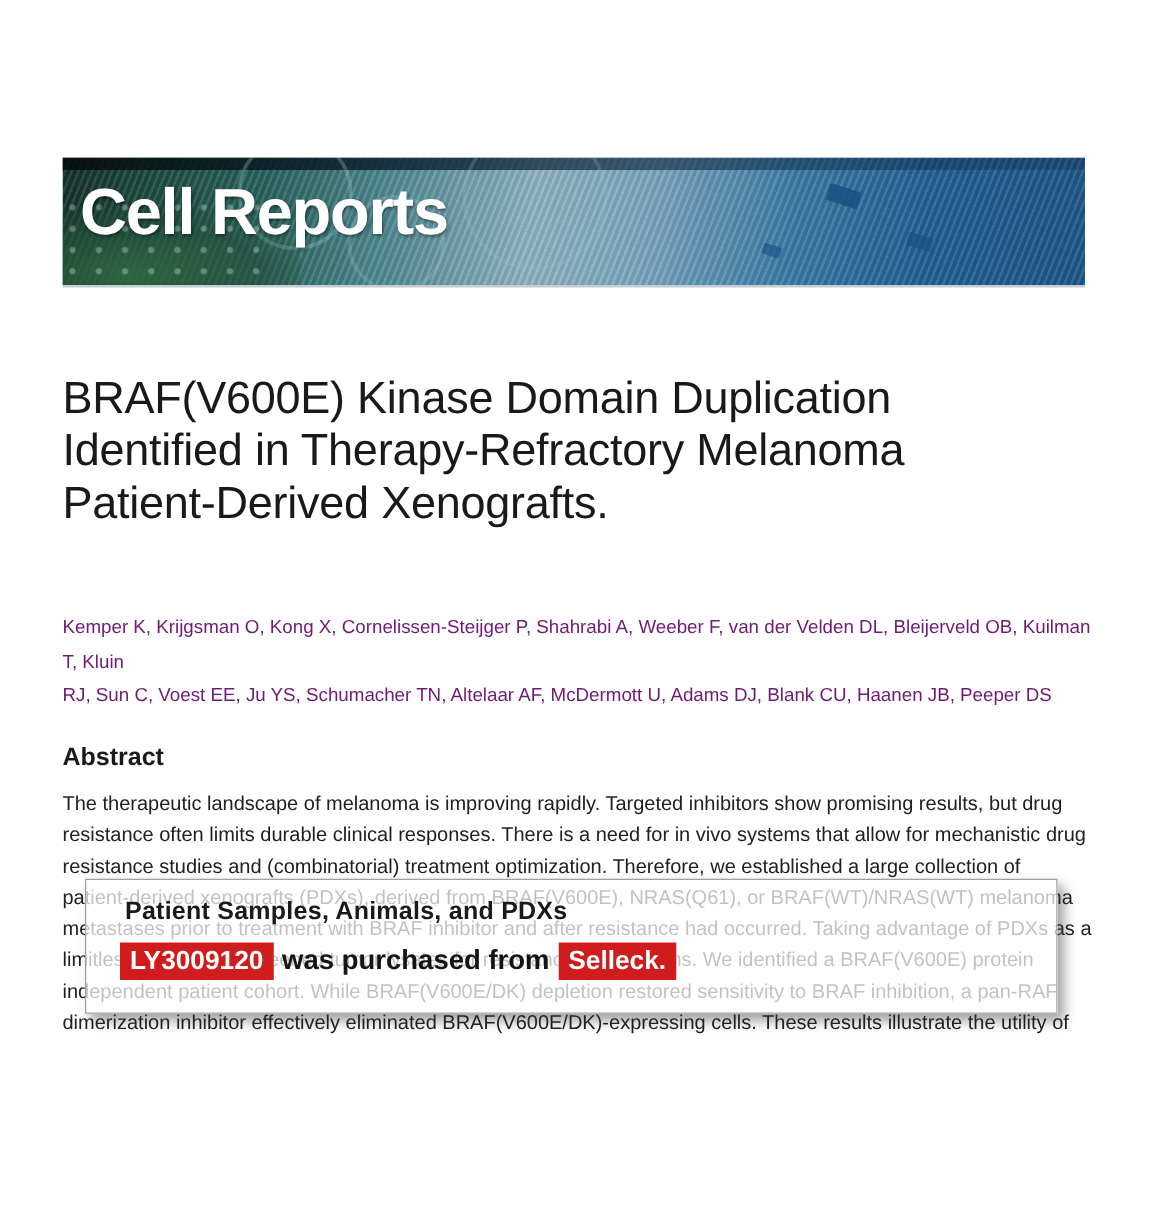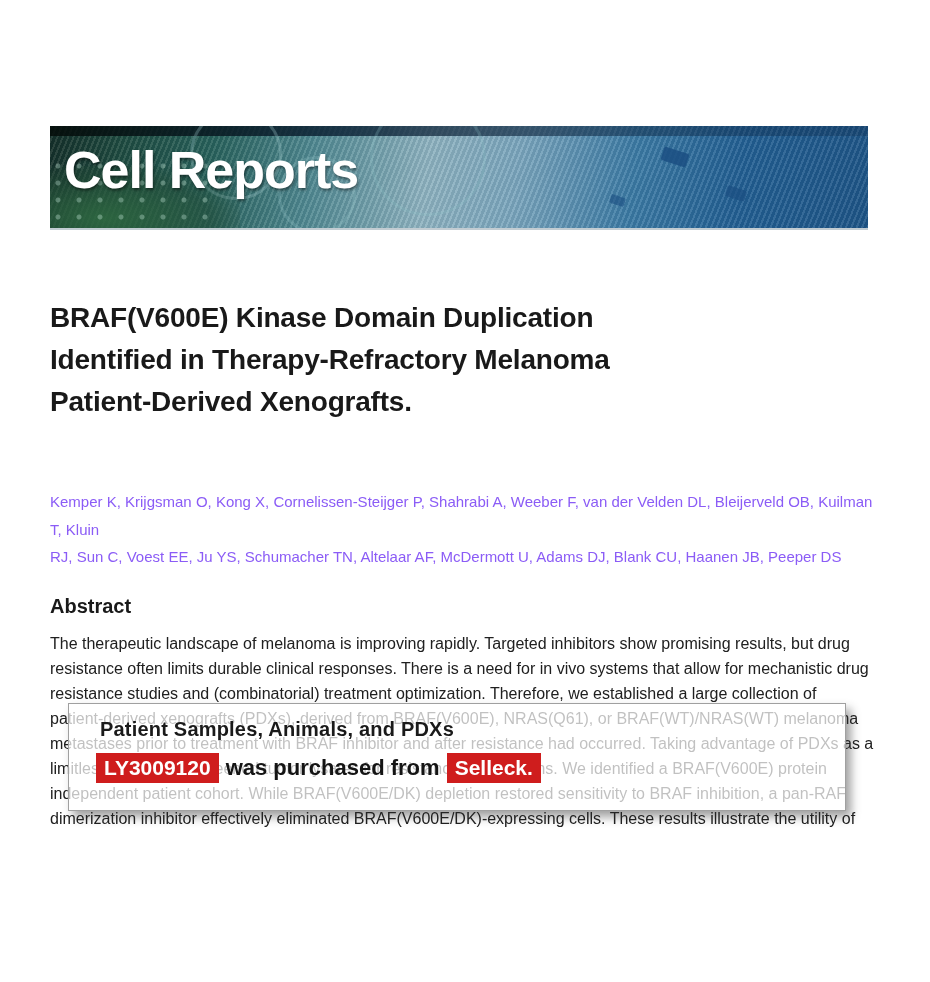--- a/index.html
+++ b/index.html
@@ -58,26 +58,26 @@
     position:absolute; left:14px; top:14px;
     font-size:52px; font-weight:700; color:#ffffff;
     letter-spacing:-1px;
     text-shadow:1px 2px 3px rgba(0,0,0,0.45);
     z-index:3;
   }
 
   
   .title {
     position:absolute; left:50px; top:297px;
-    font-size:28px; line-height:42px; font-weight:700;
+    font-size:36px; line-height:42px; font-weight:400;
     color:#191919; letter-spacing:-0.2px;
   }
   .authors {
     position:absolute; left:50px; top:488px; width:828px;
-    font-size:15px; line-height:27.5px; color:#8b5cf6;
+    font-size:15px; line-height:27.5px; color:#701a75;
   }
   .abstract-heading {
     position:absolute; left:50px; top:595px;
     font-size:20px; font-weight:700; color:#191919;
   }
   .abstract {
     position:absolute; left:50px; top:631px; width:828px;
     font-size:16px; line-height:25px; color:#202020;
   }
   .abs-line { height:25px; white-space:nowrap; }

